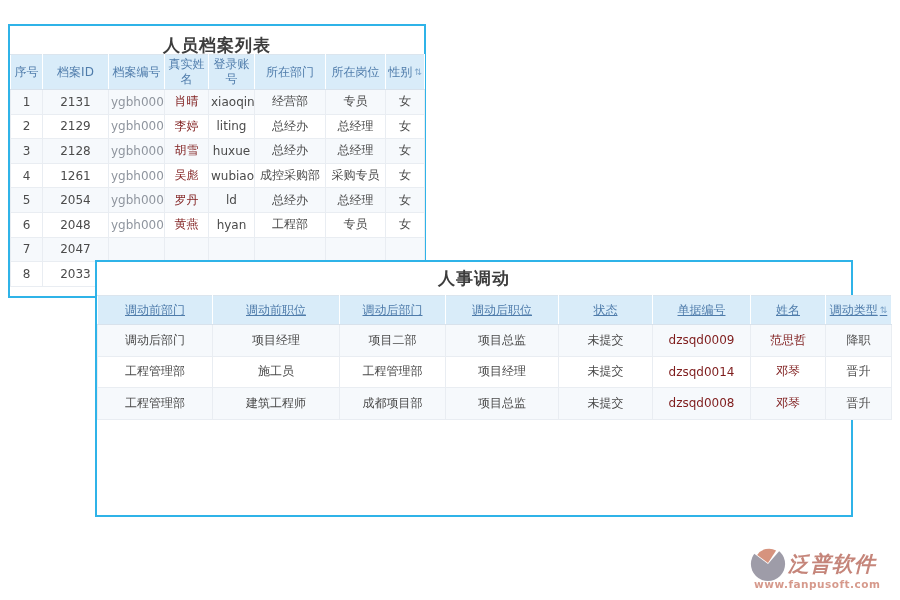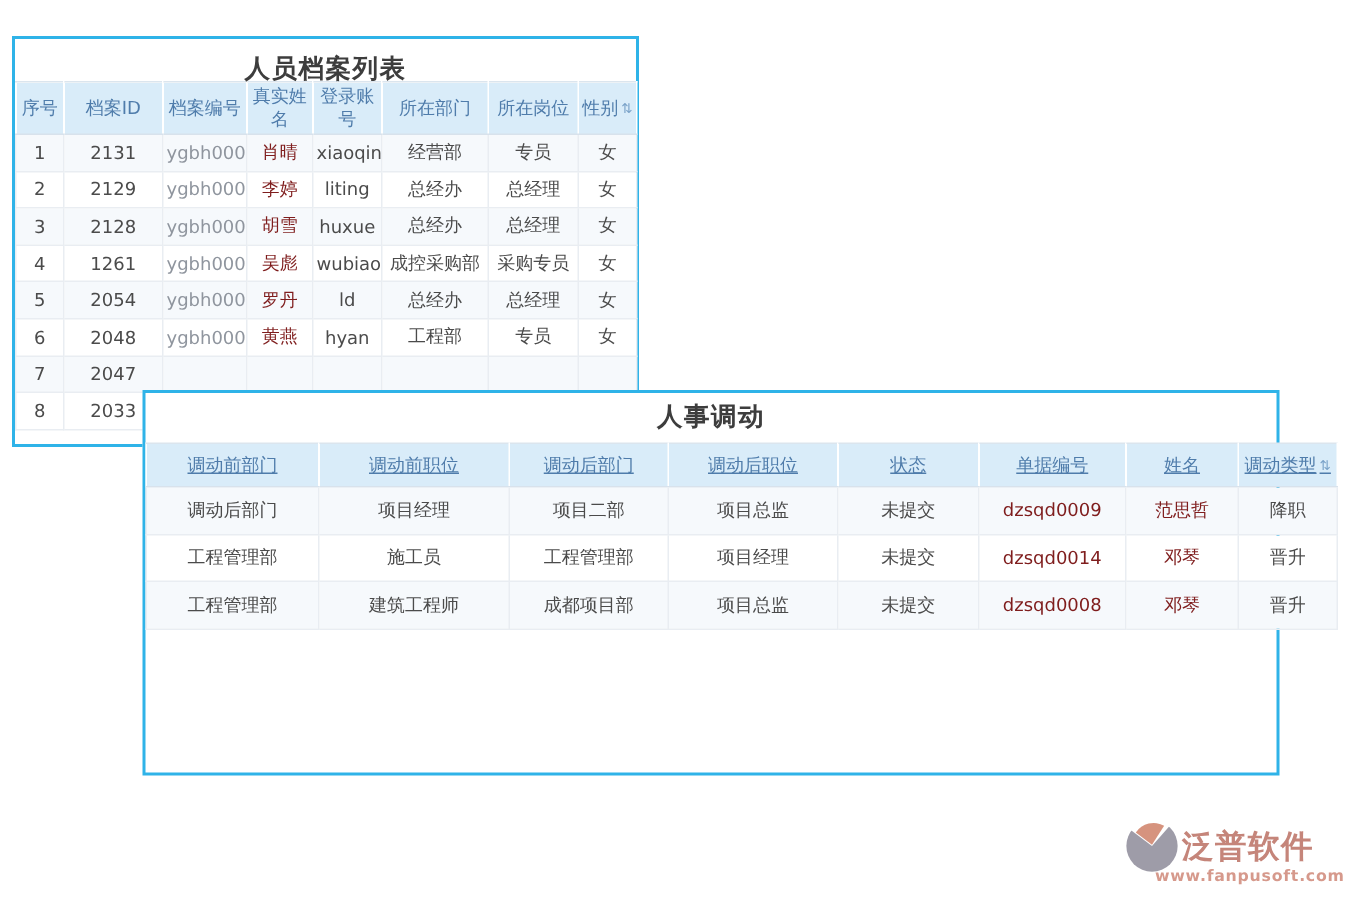--- a/index.html
+++ b/index.html
@@ -38,24 +38,24 @@
   td.link{color:#7f1d1d;cursor:pointer;}
   td.muted{color:#8f959e;}
   .sort-icon{font-size:9px;color:#7ba3c9;margin-left:2px;vertical-align:1px;}
   .logo{
     position:absolute;left:750px;top:546px;z-index:3;display:flex;flex-direction:column;
     opacity:0.85;
   }
   .logo-row{display:flex;align-items:center;}
   .logo-mark{width:36px;height:36px;flex:0 0 36px;}
   .logo-text{
-    font-size:21px;font-weight:bold;color:#bb7063;letter-spacing:1px;margin-left:2px;
+    font-size:21px;font-weight:bold;color:#bb7063;letter-spacing:1px;margin-left:2px;font-style:italic;
   }
   .logo-url{
-    font-size:10.5px;color:#cf8878;font-weight:bold;margin:-4px 0 0 20px;letter-spacing:0.5px;
+    font-size:10.5px;color:#cf8878;font-weight:bold;margin:-4px 0 0 4px;letter-spacing:0.5px;
   }
 </style>
 </head>
 <body>
 
 <div class="stage">
 
   <section class="panel panel-archive">
     <div class="panel-title">人员档案列表</div>
     <table>

